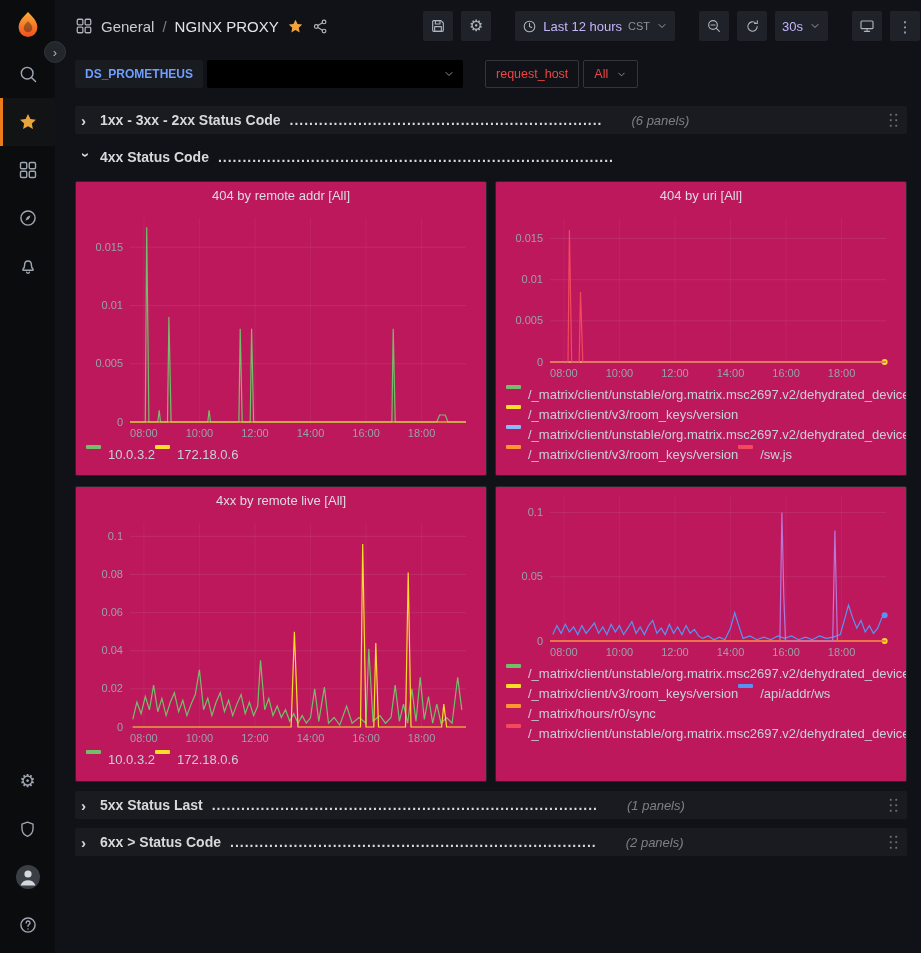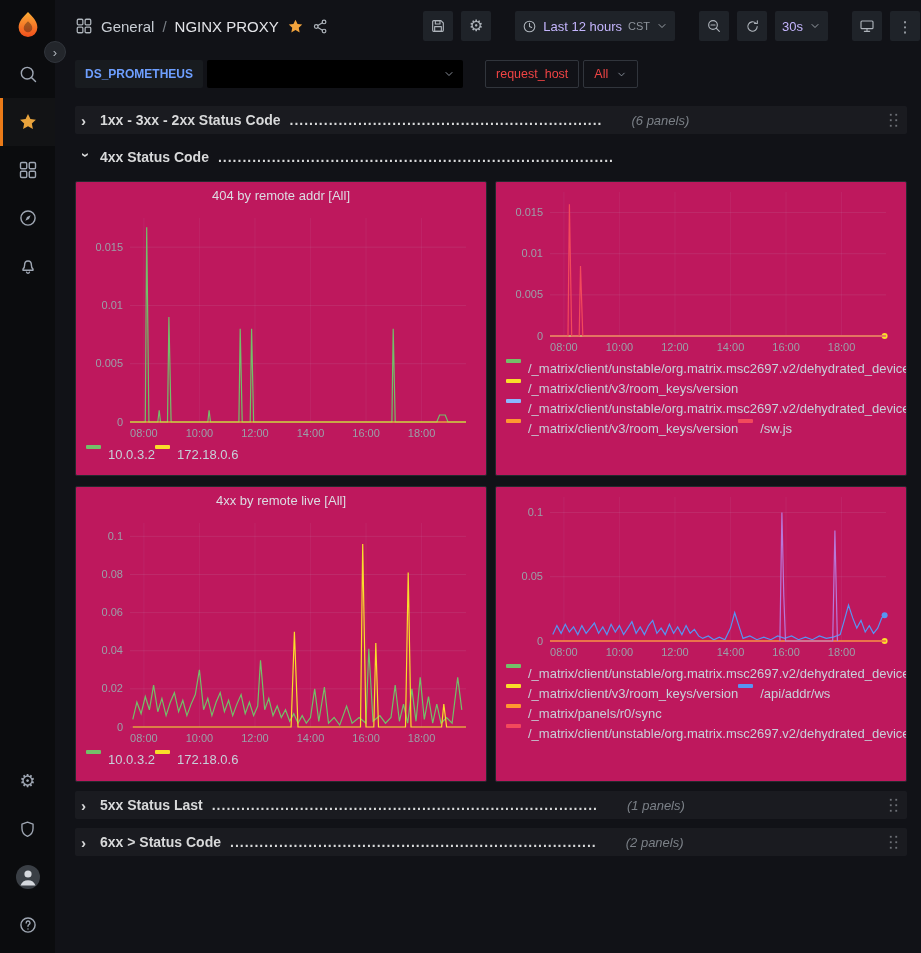--- a/index.html
+++ b/index.html
@@ -293,20 +293,21 @@
               <span class="legend-swatch" style="background: rgb(115, 191, 105);"></span>
               <span>10.0.3.2</span>
             </span>
             <span class="legend-item">
               <span class="legend-swatch" style="background: rgb(250, 222, 42);"></span>
               <span>172.18.0.6</span>
             </span>
           </div>
       </div>
       <div class="panel h1">
+        <div class="panel-title">404 by uri [All]</div>
         <svg width="394" height="172">
             <line x1="59.88429752066116" x2="59.88429752066116" y1="8" y2="152" stroke="rgba(204,204,220,0.07)"></line>
             <text x="59.88429752066116" y="167" text-anchor="middle" class="tick">08:00</text>
             <line x1="115.42148760330578" x2="115.42148760330578" y1="8" y2="152" stroke="rgba(204,204,220,0.07)"></line>
             <text x="115.42148760330578" y="167" text-anchor="middle" class="tick">10:00</text>
             <line x1="170.95867768595042" x2="170.95867768595042" y1="8" y2="152" stroke="rgba(204,204,220,0.07)"></line>
             <text x="170.95867768595042" y="167" text-anchor="middle" class="tick">12:00</text>
             <line x1="226.49586776859505" x2="226.49586776859505" y1="8" y2="152" stroke="rgba(204,204,220,0.07)"></line>
             <text x="226.49586776859505" y="167" text-anchor="middle" class="tick">14:00</text>
             <line x1="282.0330578512396" x2="282.0330578512396" y1="8" y2="152" stroke="rgba(204,204,220,0.07)"></line>
@@ -429,21 +430,21 @@
             <span class="legend-item">
               <span class="legend-swatch" style="background: rgb(250, 222, 42);"></span>
               <span>/_matrix/client/v3/room_keys/version</span>
             </span>
             <span class="legend-item">
               <span class="legend-swatch" style="background: rgb(87, 148, 242);"></span>
               <span>/api/addr/ws</span>
             </span>
             <span class="legend-item">
               <span class="legend-swatch" style="background: rgb(255, 152, 48);"></span>
-              <span>/_matrix/panels/r0/sync</span>
+              <span>/_matrix/hours/r0/sync</span>
             </span>
             <span class="legend-item">
               <span class="legend-swatch" style="background: rgb(242, 73, 92);"></span>
               <span>/_matrix/client/unstable/org.matrix.msc2697.v2/dehydrated_device</span>
             </span>
           </div>
       </div>
     </div>
 
     <div class="drow collapsed">

